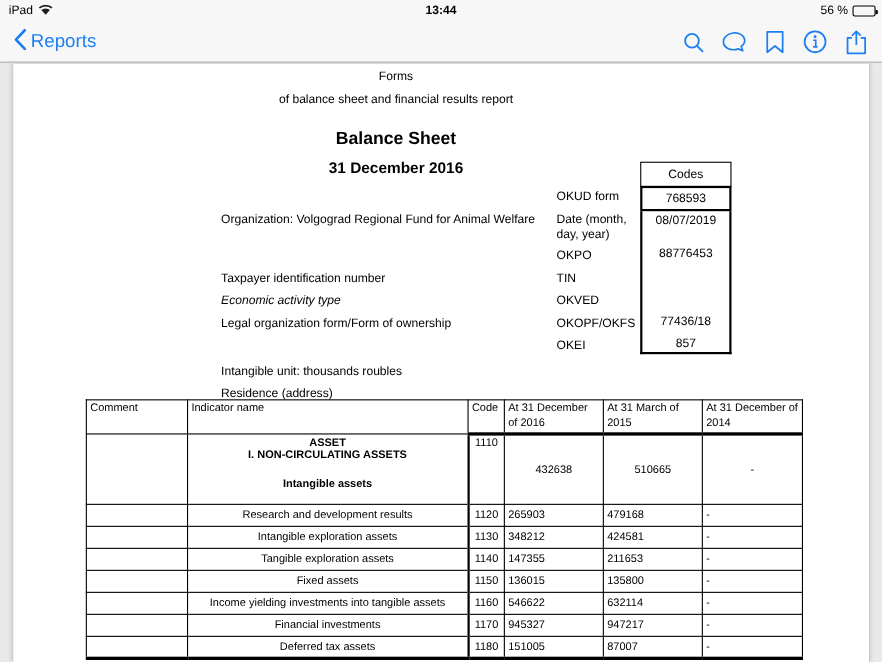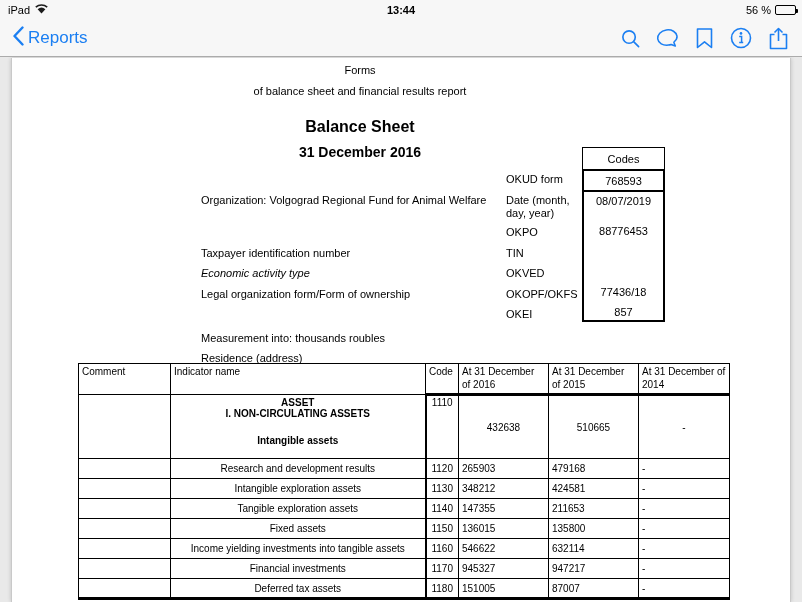--- a/index.html
+++ b/index.html
@@ -135,21 +135,21 @@
       <div class="l1">Forms</div>
       <div class="l2">of balance sheet and financial results report</div>
       <div class="ttl">Balance Sheet</div>
       <div class="dt">31 December 2016</div>
     </div>
 
     <div class="abs lbl" style="left:189px; top:136px; width:300px;">Organization: Volgograd Regional Fund for Animal Welfare</div>
     <div class="abs lbl" style="left:189px; top:189px;">Taxpayer identification number</div>
     <div class="abs lbl" style="left:189px; top:209px;font-style:italic;">Economic activity type</div>
     <div class="abs lbl" style="left:189px; top:230px;">Legal organization form/Form of ownership</div>
-    <div class="abs lbl" style="left:189px; top:274px;">Measurement into: thousands roubles</div>
+    <div class="abs lbl" style="left:189px; top:274px;">Intangible unit: thousands roubles</div>
     <div class="abs lbl" style="left:189px; top:294px;">Residence (address)</div>
 
     <div class="abs lbl" style="left:494px; top:115px;">OKUD form</div>
     <div class="abs lbl" style="left:494px; top:136px; width:78px;">Date (month, day, year)</div>
     <div class="abs lbl" style="left:494px; top:168px;">OKPO</div>
     <div class="abs lbl" style="left:494px; top:189px;">TIN</div>
     <div class="abs lbl" style="left:494px; top:209px;">OKVED</div>
     <div class="abs lbl" style="left:494px; top:230px;">OKOPF/OKFS</div>
     <div class="abs lbl" style="left:494px; top:250px;">OKEI</div>
 
@@ -173,21 +173,21 @@
             <col class="c3">
             <col class="c4">
             <col class="c5">
           </colgroup>
         <tbody id="bs-body">
             <tr class="hdr">
               <th>Comment</th>
               <th>Indicator name</th>
               <th class="thick-b">Code</th>
               <th class="thick-b">At 31 December of 2016</th>
-              <th class="thick-b">At 31 December of 2015</th>
+              <th class="thick-b">At 31 March of 2015</th>
               <th class="thick-b">At 31 December of 2014</th>
             </tr>
             <tr class="sect">
               <td></td>
               <td class="ind">
                 <div>ASSET</div>
                 <div>I. NON-CIRCULATING ASSETS</div>
                 <div class="sub">Intangible assets</div>
               </td>
               <td class="codecell">1110</td>

